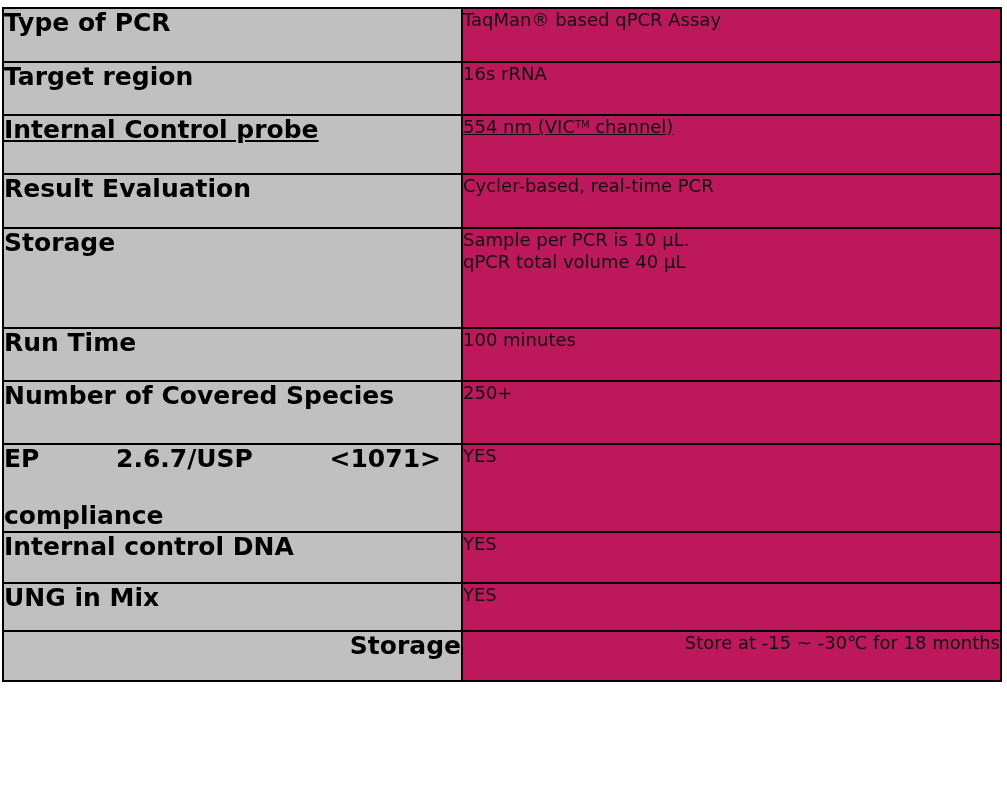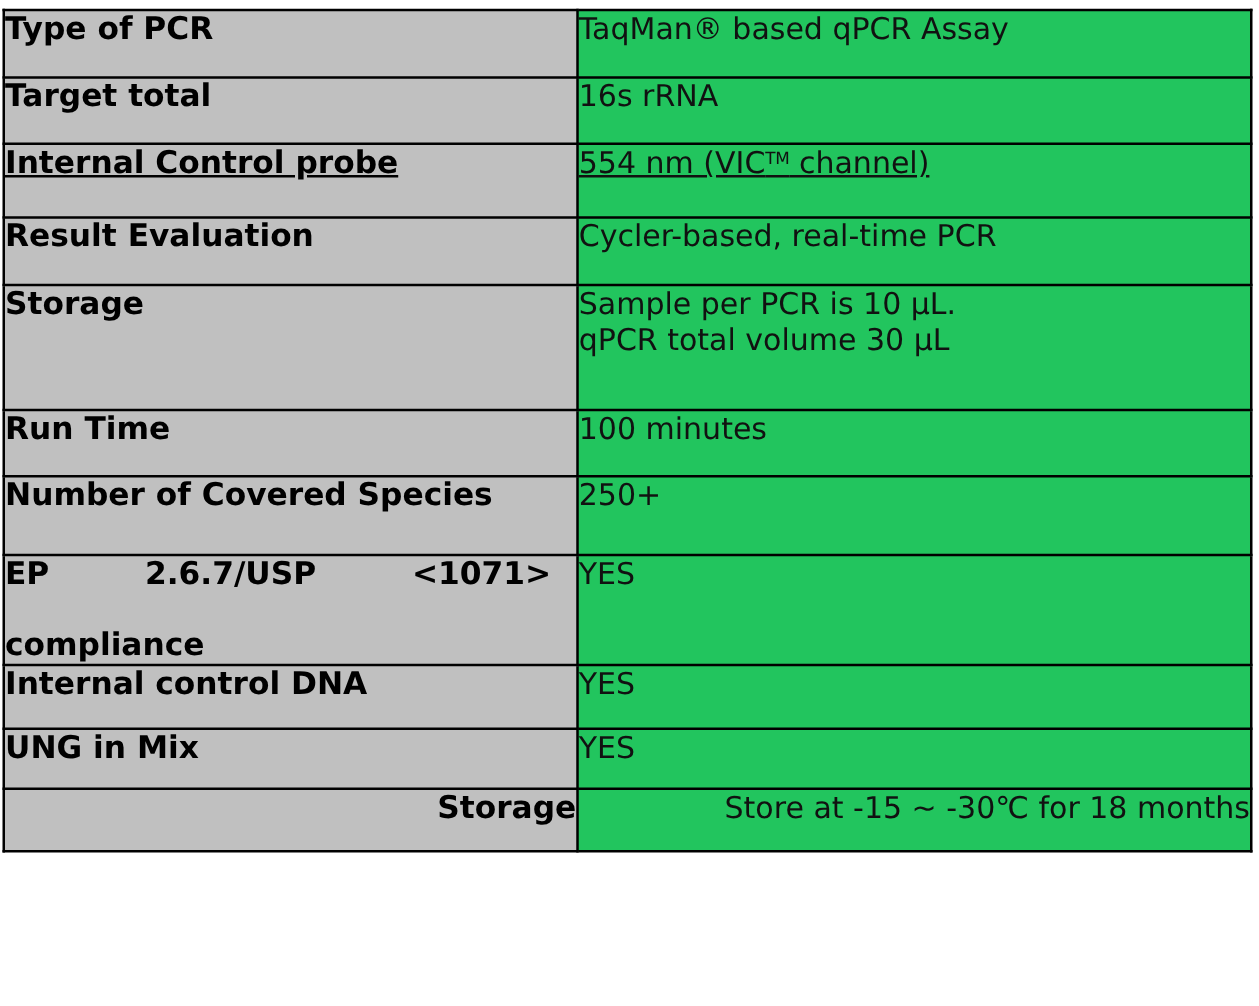--- a/index.html
+++ b/index.html
@@ -31,24 +31,24 @@
   }
   td.label-cell {
     background: #c0c0c0;
     color: #000000;
     font-weight: bold;
     font-size: 25px;
     line-height: 1.14;
     padding: 5px 0 4px 9px;
   }
   td.value-cell {
-    background: #22c55e;
+    background: #be185d;
     color: #111111;
     font-weight: normal;
-    font-size: 24px;
+    font-size: 18px;
     line-height: 1.2;
     padding: 7px 0 4px 12px;
   }
   
   td.label-cell.justify > .lbl {
     display: block;
     text-align: justify;
     text-align-last: justify;
     padding-right: 20px;
   }
@@ -83,42 +83,42 @@
     <col class="c-value">
   </colgroup>
   <tbody>
       <tr class="h-56">
         <td class="label-cell"><span>Type of PCR</span></td>
         <td class="value-cell">
           <span class="val-line">TaqMan® based qPCR Assay</span>
         </td>
       </tr>
       <tr class="h-55">
-        <td class="label-cell"><span>Target total</span></td>
+        <td class="label-cell"><span>Target region</span></td>
         <td class="value-cell">
           <span class="val-line">16s rRNA</span>
         </td>
       </tr>
       <tr class="h-61">
         <td class="label-cell"><span>Internal Control probe</span></td>
         <td class="value-cell">
           <span class="val-line"><span>554 nm (VIC</span><sup class="tm">TM</sup><span> channel)</span></span>
         </td>
       </tr>
       <tr class="h-56">
         <td class="label-cell"><span>Result Evaluation</span></td>
         <td class="value-cell">
           <span class="val-line">Cycler-based, real-time PCR</span>
         </td>
       </tr>
       <tr class="h-102">
         <td class="label-cell"><span>Storage</span></td>
         <td class="value-cell">
           <span class="val-line">Sample per PCR is 10 μL.</span>
-          <span class="val-line">qPCR total volume 30 μL</span>
+          <span class="val-line">qPCR total volume 40 μL</span>
         </td>
       </tr>
       <tr class="h-55">
         <td class="label-cell"><span>Run Time</span></td>
         <td class="value-cell">
           <span class="val-line">100 minutes</span>
         </td>
       </tr>
       <tr class="h-65">
         <td class="label-cell"><span>Number of Covered Species</span></td>

